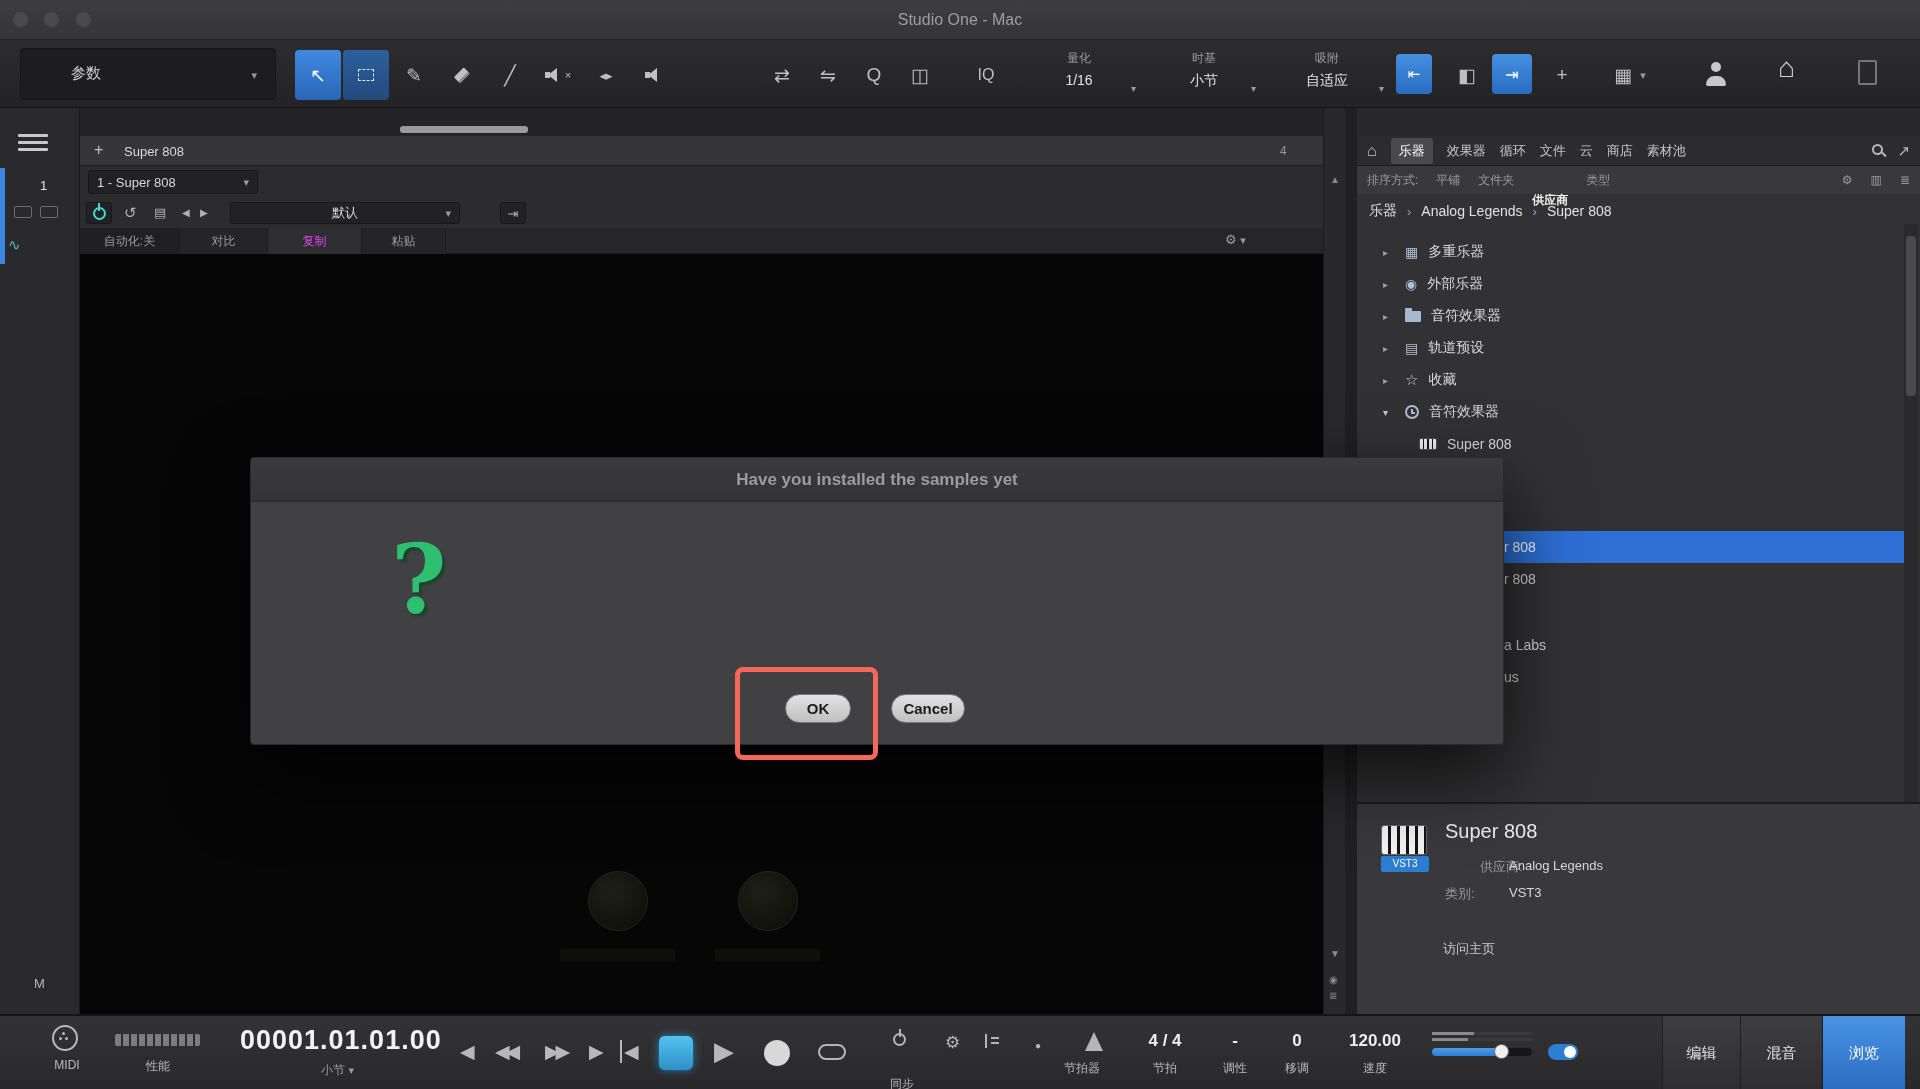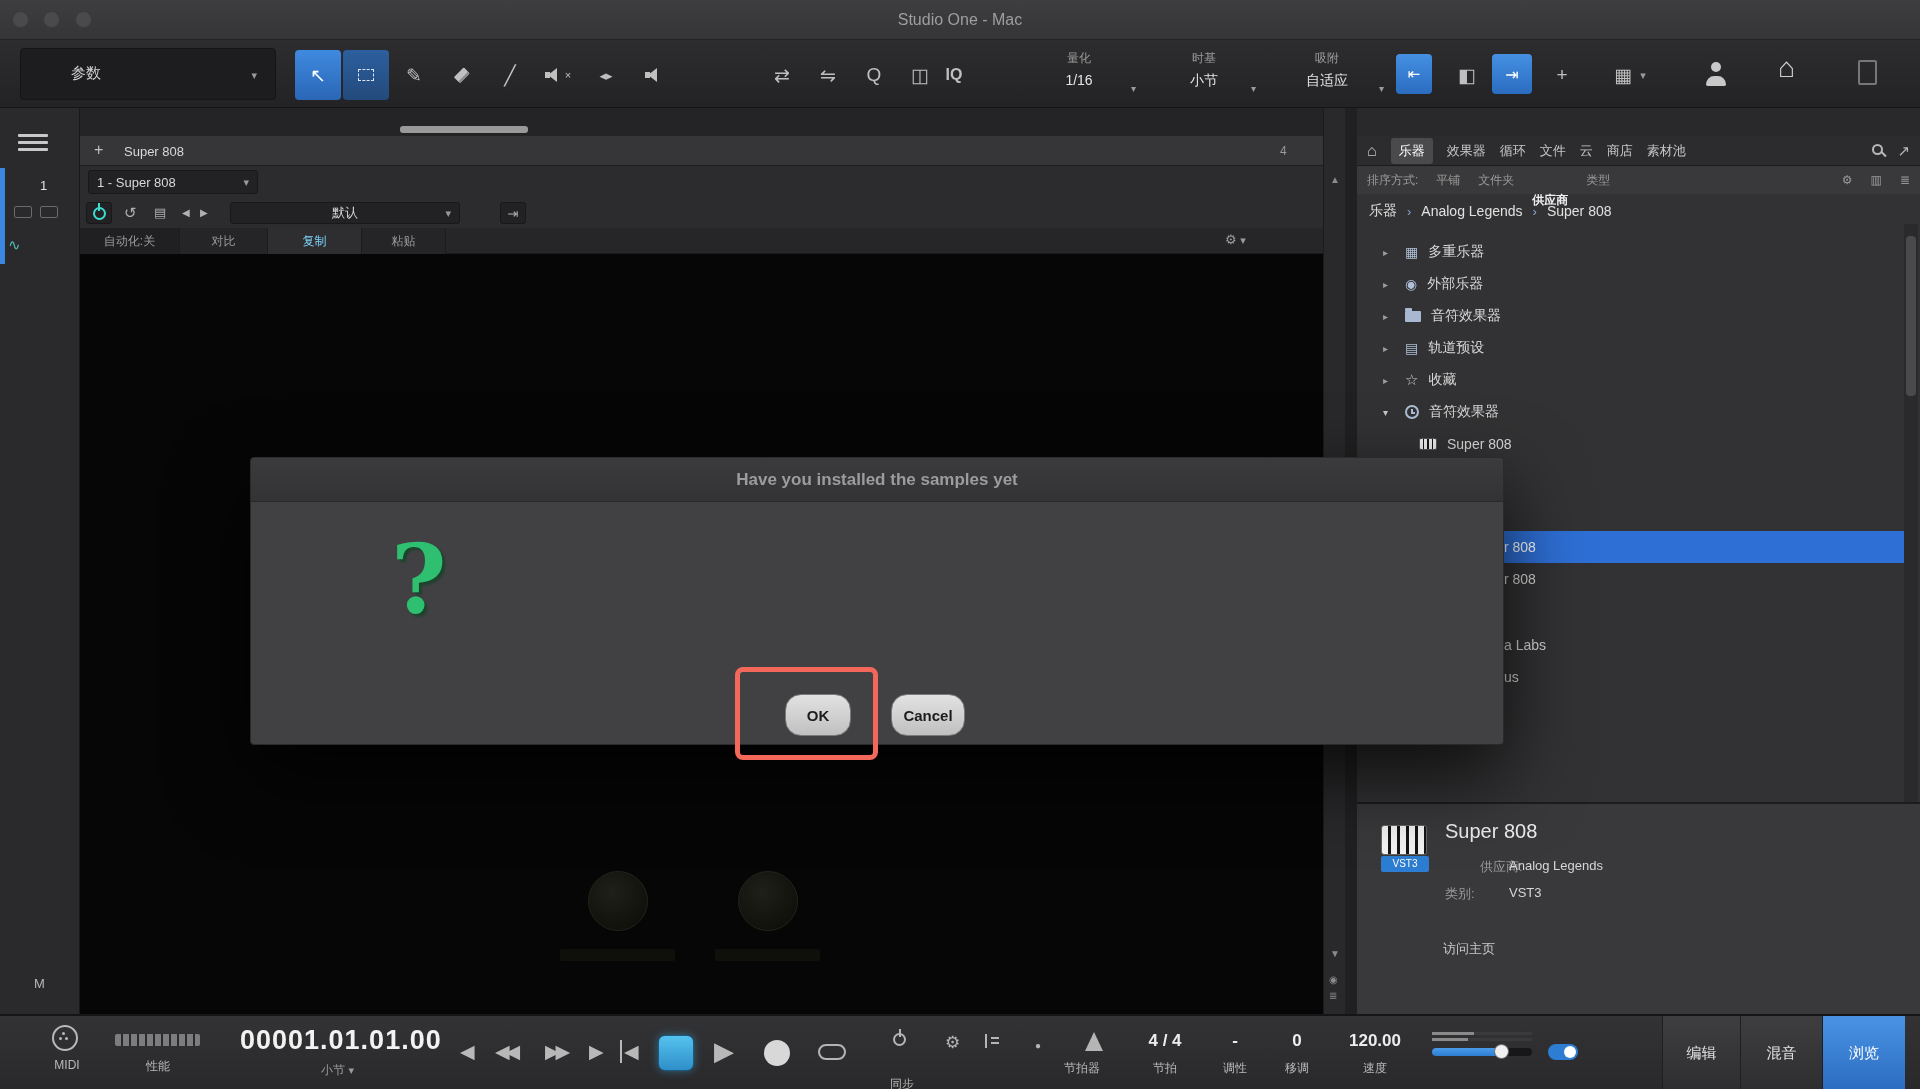--- a/index.html
+++ b/index.html
@@ -77,21 +77,21 @@
   .stopbtn { width:36px; height:36px; border-radius:7px; background:linear-gradient(#55c2ee,#2f8fc9); border:1px solid #1c5a80; box-shadow:0 0 8px rgba(60,170,230,.45); }
   .recbtn { width:26px; height:26px; border-radius:50%; background:#d8d8d8; }
   .tbutton { top:0; height:75px; display:flex; align-items:center; justify-content:center; font-size:15px; color:#e2e2e2; border-left:1px solid #1f1f21; background:linear-gradient(#3e3e41,#2e2e31); }
   .tbutton.blue { background:linear-gradient(#4a93e4,#2a6cc0); color:#fff; }
 
   
   .dialog { left:250px; top:457px; width:1254px; height:288px; background:#414143; border:1px solid #2a2a2c; border-radius:4px; box-shadow:0 30px 80px rgba(0,0,0,.75); z-index:40; }
   .dtitle { left:0; top:0; width:100%; height:44px; background:linear-gradient(#3b3b3d,#333335); border-bottom:1px solid #2a2a2c; text-align:center; line-height:44px; color:#9c9c9e; font-weight:bold; font-size:17px; border-radius:4px 4px 0 0; }
   .qmark { left:140px; top:74px; font-family:"DejaVu Serif", serif; font-size:95px; font-weight:bold; color:#2fbf71; text-shadow:3px 3px 2px rgba(0,70,30,.55); line-height:1; }
   .dbody { left:238px; top:96px; width:990px; color:#ececec; font-size:15.5px; line-height:26px; }
-  .dbtn { top:236px; height:42px; background:linear-gradient(#e2e2e2,#c0c0c0); border:1px solid #7a7a7a; border-radius:16px; color:#1c1c1c; font-weight:bold; font-size:15px; display:flex; align-items:center; justify-content:center;text-align:right; }
+  .dbtn { top:236px; height:29px; background:linear-gradient(#e2e2e2,#c0c0c0); border:1px solid #7a7a7a; border-radius:16px; color:#1c1c1c; font-weight:bold; font-size:15px; display:flex; align-items:center; justify-content:center;text-align:right; }
   .redbox { left:735px; top:667px; width:143px; height:93px; border:5px solid #f3685a; border-radius:8px; z-index:60; }
 
   
   .power-icon { width:13px; height:13px; border:2px solid currentColor; border-radius:50%; position:relative; display:inline-block; }
   .power-icon::after { content:""; position:absolute; left:50%; top:-6px; transform:translateX(-50%); width:2px; height:8px; background:currentColor; }
   .mag-icon { width:11px; height:11px; border:2px solid #b8b8b8; border-radius:50%; position:relative; display:inline-block; }
   .mag-icon::after { content:""; position:absolute; width:7px; height:2px; background:#b8b8b8; transform:rotate(45deg); right:-6px; bottom:-2px; }
   .person-icon { width:22px; height:24px; position:relative; display:inline-block; }
   .person-icon::before { content:""; position:absolute; top:0; left:50%; transform:translateX(-50%); width:10px; height:10px; border-radius:50%; background:#c8c8c8; }
   .person-icon::after { content:""; position:absolute; bottom:0; left:50%; transform:translateX(-50%); width:20px; height:10px; border-radius:10px 10px 2px 2px; background:#c8c8c8; }
@@ -168,21 +168,21 @@
     <div class="abs toolbtn" style="left:806px;width:44px;">
         <span>⇋</span>
       </div>
     <div class="abs toolbtn" style="left:852px;width:44px;">
         <span>Q</span>
       </div>
     <div class="abs toolbtn" style="left:898px;width:44px;">
         <span>◫</span>
       </div>
 
-    <div class="abs toolbtn" style="left:930px;width:48px;font-weight:bold;">
+    <div class="abs toolbtn" style="left:962px;width:48px;">
         <span style="font-size:16px;">IQ</span>
       </div>
 
     <div class="abs vgroup" style="left:1020px;width:118px;">
       <div class="glabel">量化</div>
       <div class="gvalue">1/16</div>
       <span class="gcaret">▾</span>
     </div>
     <div class="abs vgroup" style="left:1150px;width:108px;">
       <div class="glabel">时基</div>
@@ -258,21 +258,21 @@
         <span>默认</span>
         <span class="caret" style="position:absolute;right:8px;">▾</span>
       </div>
       <div class="abs smallbtnbox" style="left:420px;top:4px;">
           <span>⇥</span>
         </div>
     </div>
     <div class="abs autorow2">
       <div class="segbtn" style="width:100px;background:#202022;color:#9a9a9a;">自动化:关</div>
       <div class="segbtn" style="width:88px;background:#252527;color:#9a9a9a;">对比</div>
-      <div class="segbtn" style="width:94px;background:#2e2e30;color:#7dd3fc;">复制</div>
+      <div class="segbtn" style="width:94px;background:#2e2e30;color:#d946ef;">复制</div>
       <div class="segbtn" style="width:84px;background:#252527;color:#9a9a9a;">粘贴</div>
       <span class="abs" style="left:1145px;top:4px;color:#9a9a9a;font-size:13px;"><span>⚙</span> <span class="caret">▾</span></span>
     </div>
     <div class="abs canvas">
       <div class="abs knob" style="left:508px;top:617px;"></div>
       <div class="abs knob" style="left:658px;top:617px;"></div>
       <div class="abs knoblabel" style="left:480px;top:695px;width:115px;"></div>
       <div class="abs knoblabel" style="left:635px;top:695px;width:105px;"></div>
     </div>
   </div>

